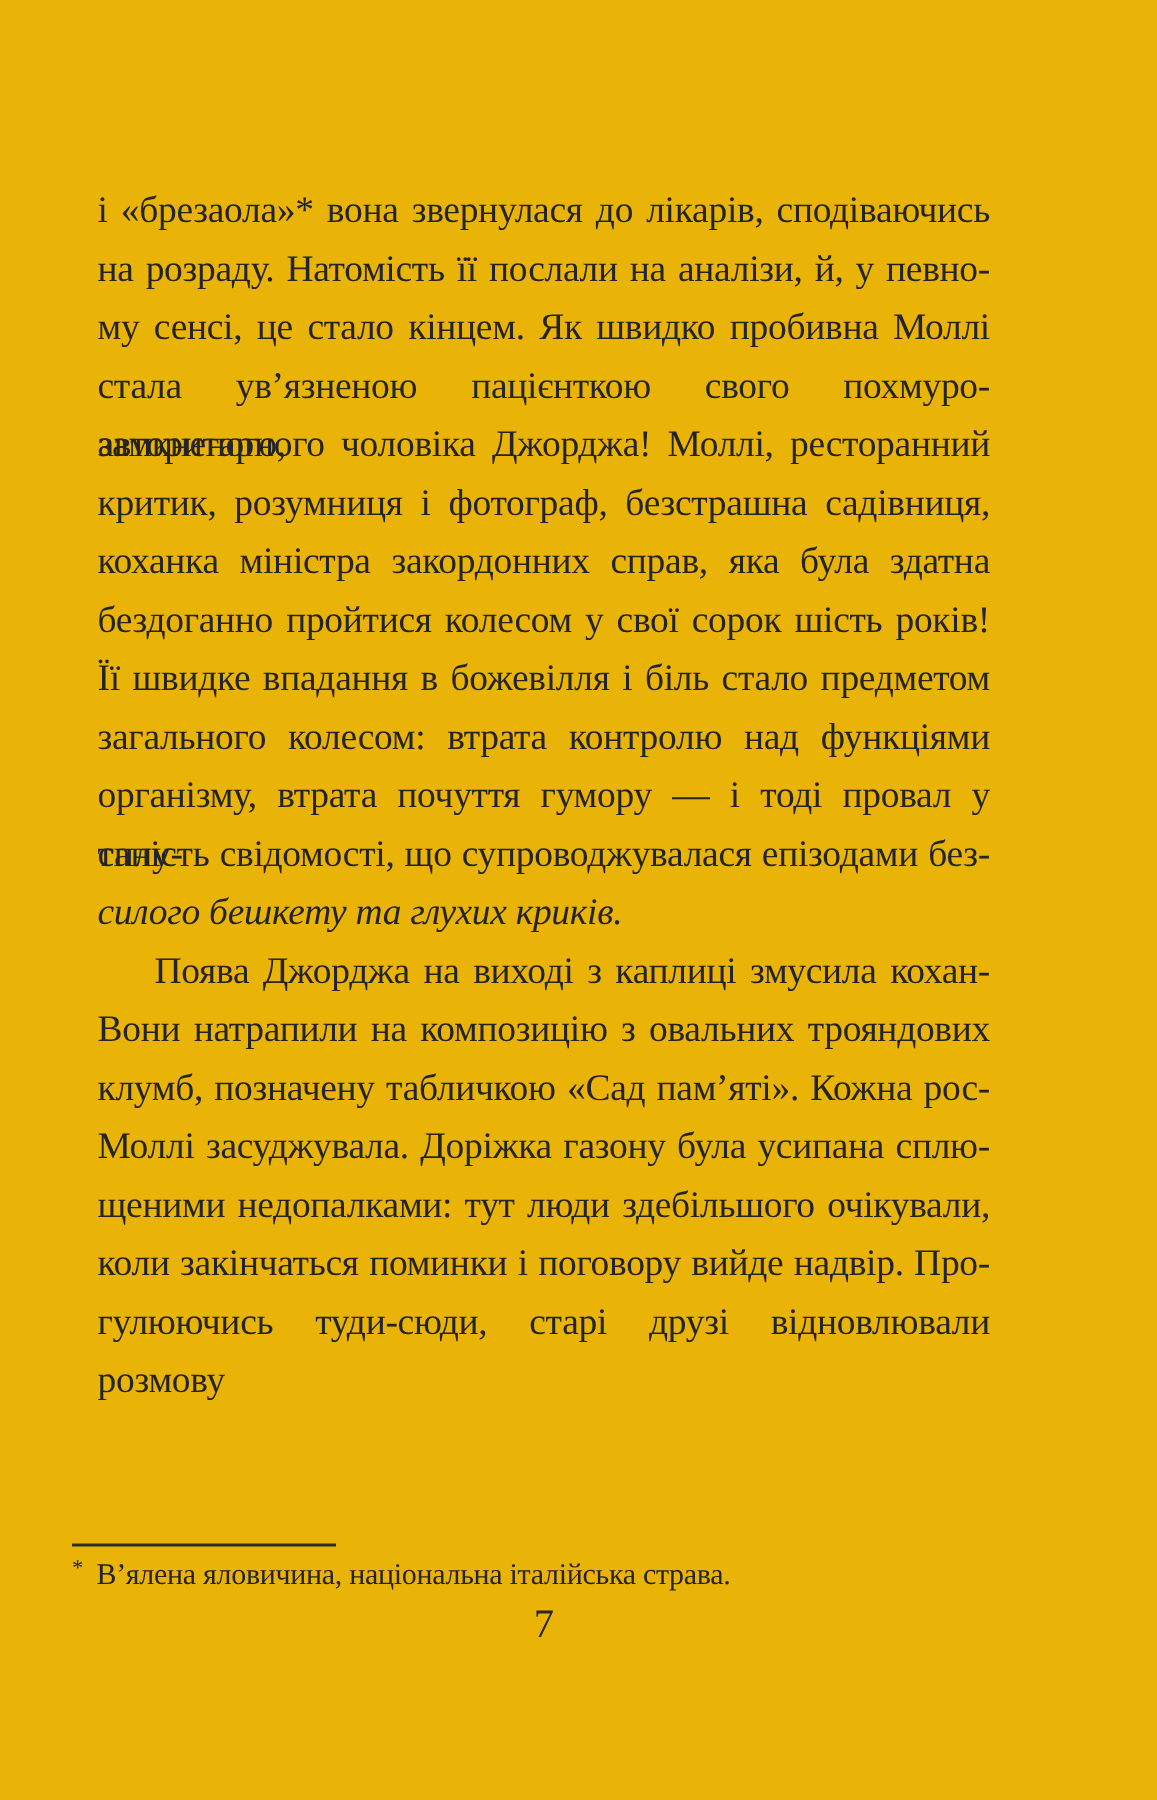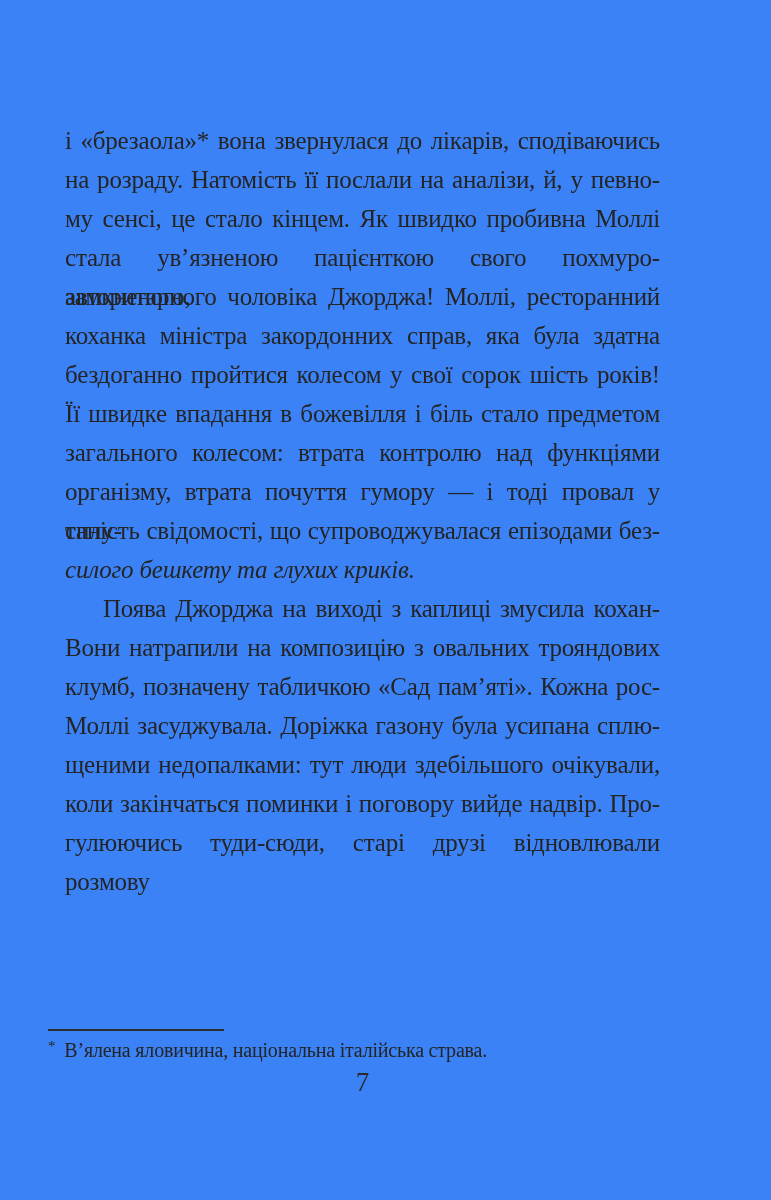--- a/index.html
+++ b/index.html
@@ -4,21 +4,21 @@
 <style>
   html, body { margin: 0; padding: 0; }
   body {
     width: 771px; height: 1200px;
     background: #ffffff;
     position: relative;
     font-family: "Liberation Serif", "DejaVu Serif", serif;
     color: #242424;
     overflow: hidden;
   }
-  .book-page { position: absolute; inset: 0; background: #3b82f6; }
+  .book-page { position: absolute; inset: 0; background: #eab308; }
   .text-block {
     position: absolute;
     left: 65px; top: 121px; width: 595px;
   }
   .paragraph { margin: 0; padding: 0; }
   .line {
     height: 39px;
     line-height: 39px;
     font-size: 25px;
     letter-spacing: -0.2px;
@@ -64,20 +64,21 @@
 
 <div class="book-page">
 
   <div class="text-block">
     <div class="paragraph">
         <div class="line">і «брезаола»* вона звернулася до лікарів, сподіваючись</div>
         <div class="line">на розраду. Натомість її послали на аналізи, й, у певно-</div>
         <div class="line">му сенсі, це стало кінцем. Як швидко пробивна Моллі</div>
         <div class="line">стала ув’язненою пацієнткою свого похмуро-замкненого,</div>
         <div class="line">авторитарного чоловіка Джорджа! Моллі, ресторанний</div>
+        <div class="line">критик, розумниця і фотограф, безстрашна садівниця,</div>
         <div class="line">коханка міністра закордонних справ, яка була здатна</div>
         <div class="line">бездоганно пройтися колесом у свої сорок шість років!</div>
         <div class="line">Її швидке впадання в божевілля і біль стало предметом</div>
         <div class="line">загального колесом: втрата контролю над функціями</div>
         <div class="line">організму, втрата почуття гумору — і тоді провал у сплу-</div>
         <div class="line">таність свідомості, що супроводжувалася епізодами без-</div>
         <div class="line para-end">силого бешкету та глухих криків.</div>
       </div>
     <div class="paragraph">
         <div class="line indent">Поява Джорджа на виході з каплиці змусила кохан-</div>

